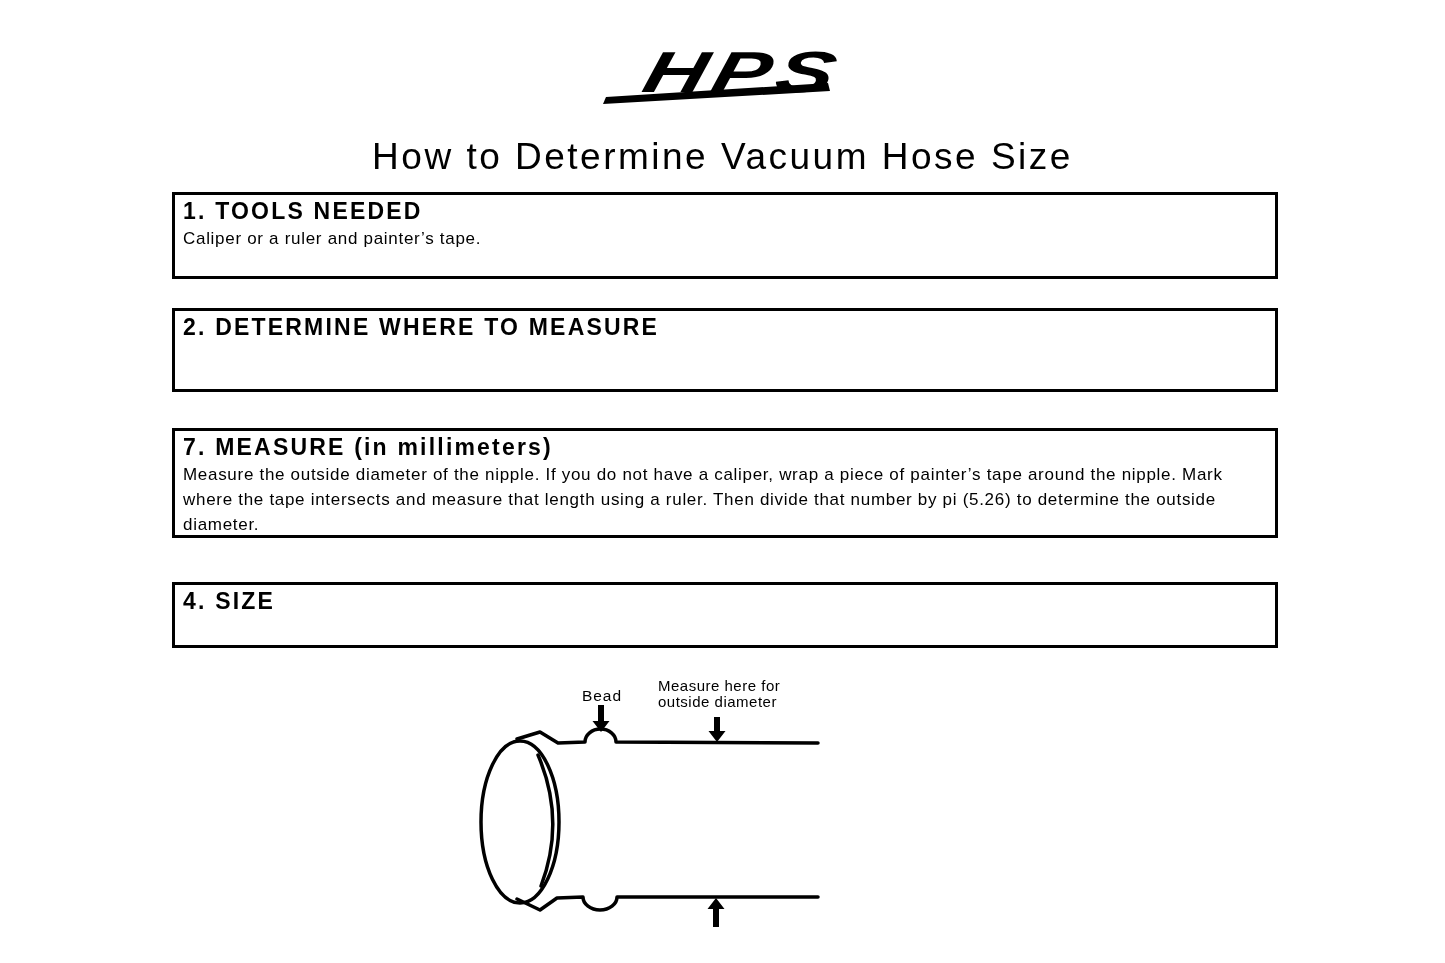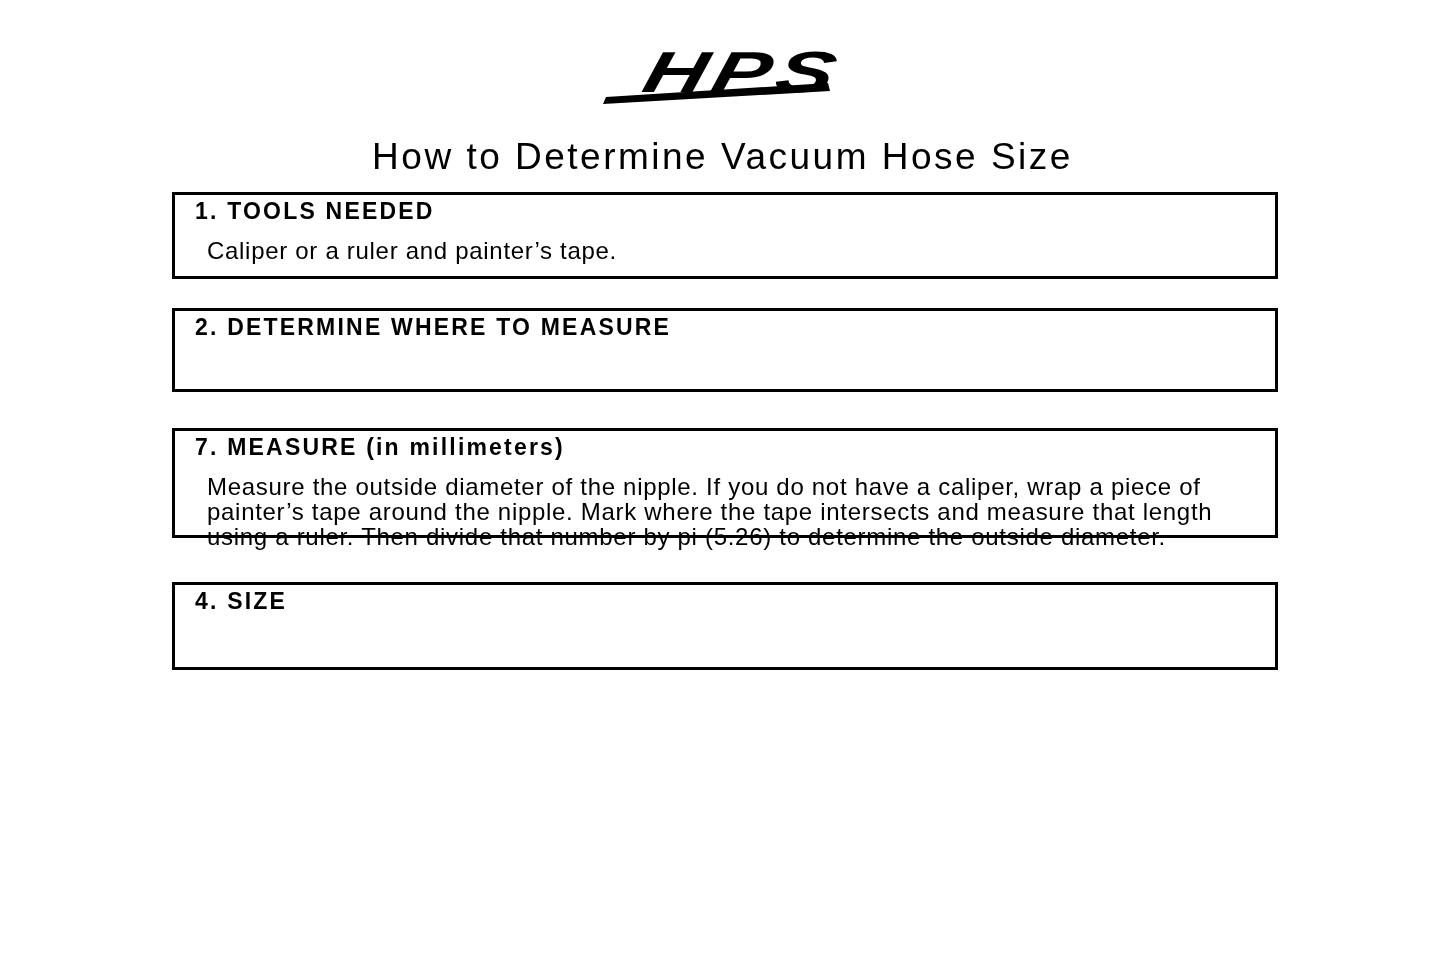--- a/index.html
+++ b/index.html
@@ -38,41 +38,41 @@
     line-height: 56px;
     white-space: nowrap;
   }
   .box {
     position: absolute;
     left: 172px;
     width: 1106px;
     box-sizing: border-box;
     border: 3px solid #000000;
     background: #ffffff;
-    padding: 2px 8px 0 20px;
+    padding: 2px 8px 0 8px;
   }
   .box h2 {
     margin: 0;
     font-size: 23px;
     font-weight: bold;
     letter-spacing: 2.2px;
     line-height: 29px;
     white-space: nowrap;
   }
   .box p {
-    margin: 12px;
-    font-size: 24px;
+    margin: 0;
+    font-size: 17px;
     font-weight: 400;
     letter-spacing: 0.7px;
     line-height: 25px;
   }
   .box-1 { top: 192px; height: 87px; }
   .box-2 { top: 308px; height: 84px; }
   .box-3 { top: 428px; height: 110px; }
-  .box-4 { top: 582px; height: 88px; }
+  .box-4 { top: 582px; height: 66px; }
   .diagram {
     position: absolute;
     left: 440px;
     top: 673px;
     width: 480px;
     height: 290px;
   }
 </style>
 </head>
 <body>
@@ -101,14 +101,31 @@
 
   <section class="box box-3">
     <h2>7. MEASURE (in millimeters)</h2>
     <p>Measure the outside diameter of the nipple. If you do not have a caliper, wrap a piece of painter’s tape around the nipple. Mark where the tape intersects and measure that length using a ruler. Then divide that number by pi (5.26) to determine the outside diameter.</p>
   </section>
 
   <section class="box box-4">
     <h2>4. SIZE</h2>
   </section>
 
+  <div class="diagram">
+    <svg viewBox="0 0 480 290" width="480" height="290">
+
+      <text x="162" y="28" text-anchor="middle" font-family="'Liberation Sans', sans-serif" font-size="15.5" letter-spacing="1" fill="#000000">Bead</text>
+      <text x="218" y="18" font-family="'Liberation Sans', sans-serif" font-size="15" letter-spacing="0.5" fill="#000000">Measure here for</text>
+      <text x="218" y="34" font-family="'Liberation Sans', sans-serif" font-size="15" letter-spacing="0.5" fill="#000000">outside diameter</text>
+
+      <path d="M158,32 L164,32 L164,48 L169.5,48 L161,59 L152.5,48 L158,48 Z" fill="#000000"></path>
+      <path d="M274,44 L280,44 L280,58 L285.5,58 L277,69 L268.5,58 L274,58 Z" fill="#000000"></path>
+      <path d="M276,225 L284.5,236 L279,236 L279,254 L273,254 L273,236 L267.5,236 Z" fill="#000000"></path>
+
+      <ellipse cx="80" cy="149" rx="39" ry="81" fill="#ffffff" stroke="#000000" stroke-width="3.5"></ellipse>
+      <path d="M 98 82 Q 126 147.5 101 213" fill="none" stroke="#000000" stroke-width="3.5" stroke-linecap="round"></path>
+      <path d="M 77 66 L 100 59 L 118 70 L 145 69 A 15.5 13 0 0 1 176 69 L 378 70" fill="none" stroke="#000000" stroke-width="3.5" stroke-linejoin="round" stroke-linecap="round"></path>
+      <path d="M 77 226 L 100 237 L 117 225 L 143 224 A 17 13 0 0 0 177 224 L 378 224" fill="none" stroke="#000000" stroke-width="3.5" stroke-linejoin="round" stroke-linecap="round"></path>
+    </svg>
+  </div>
 
 </div>
 
 </body></html>

